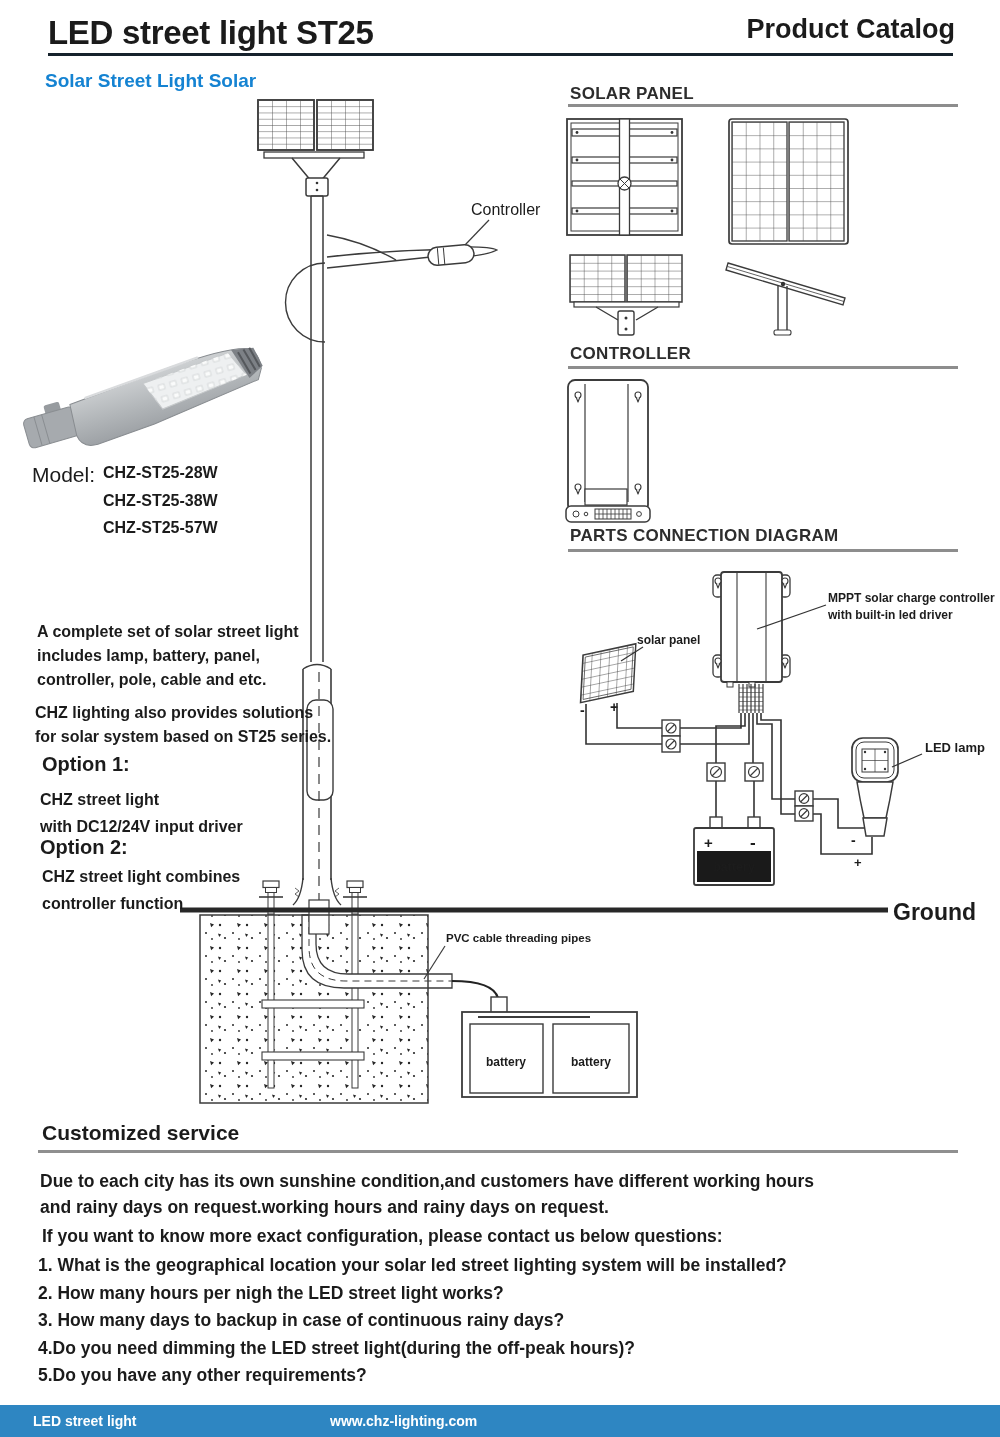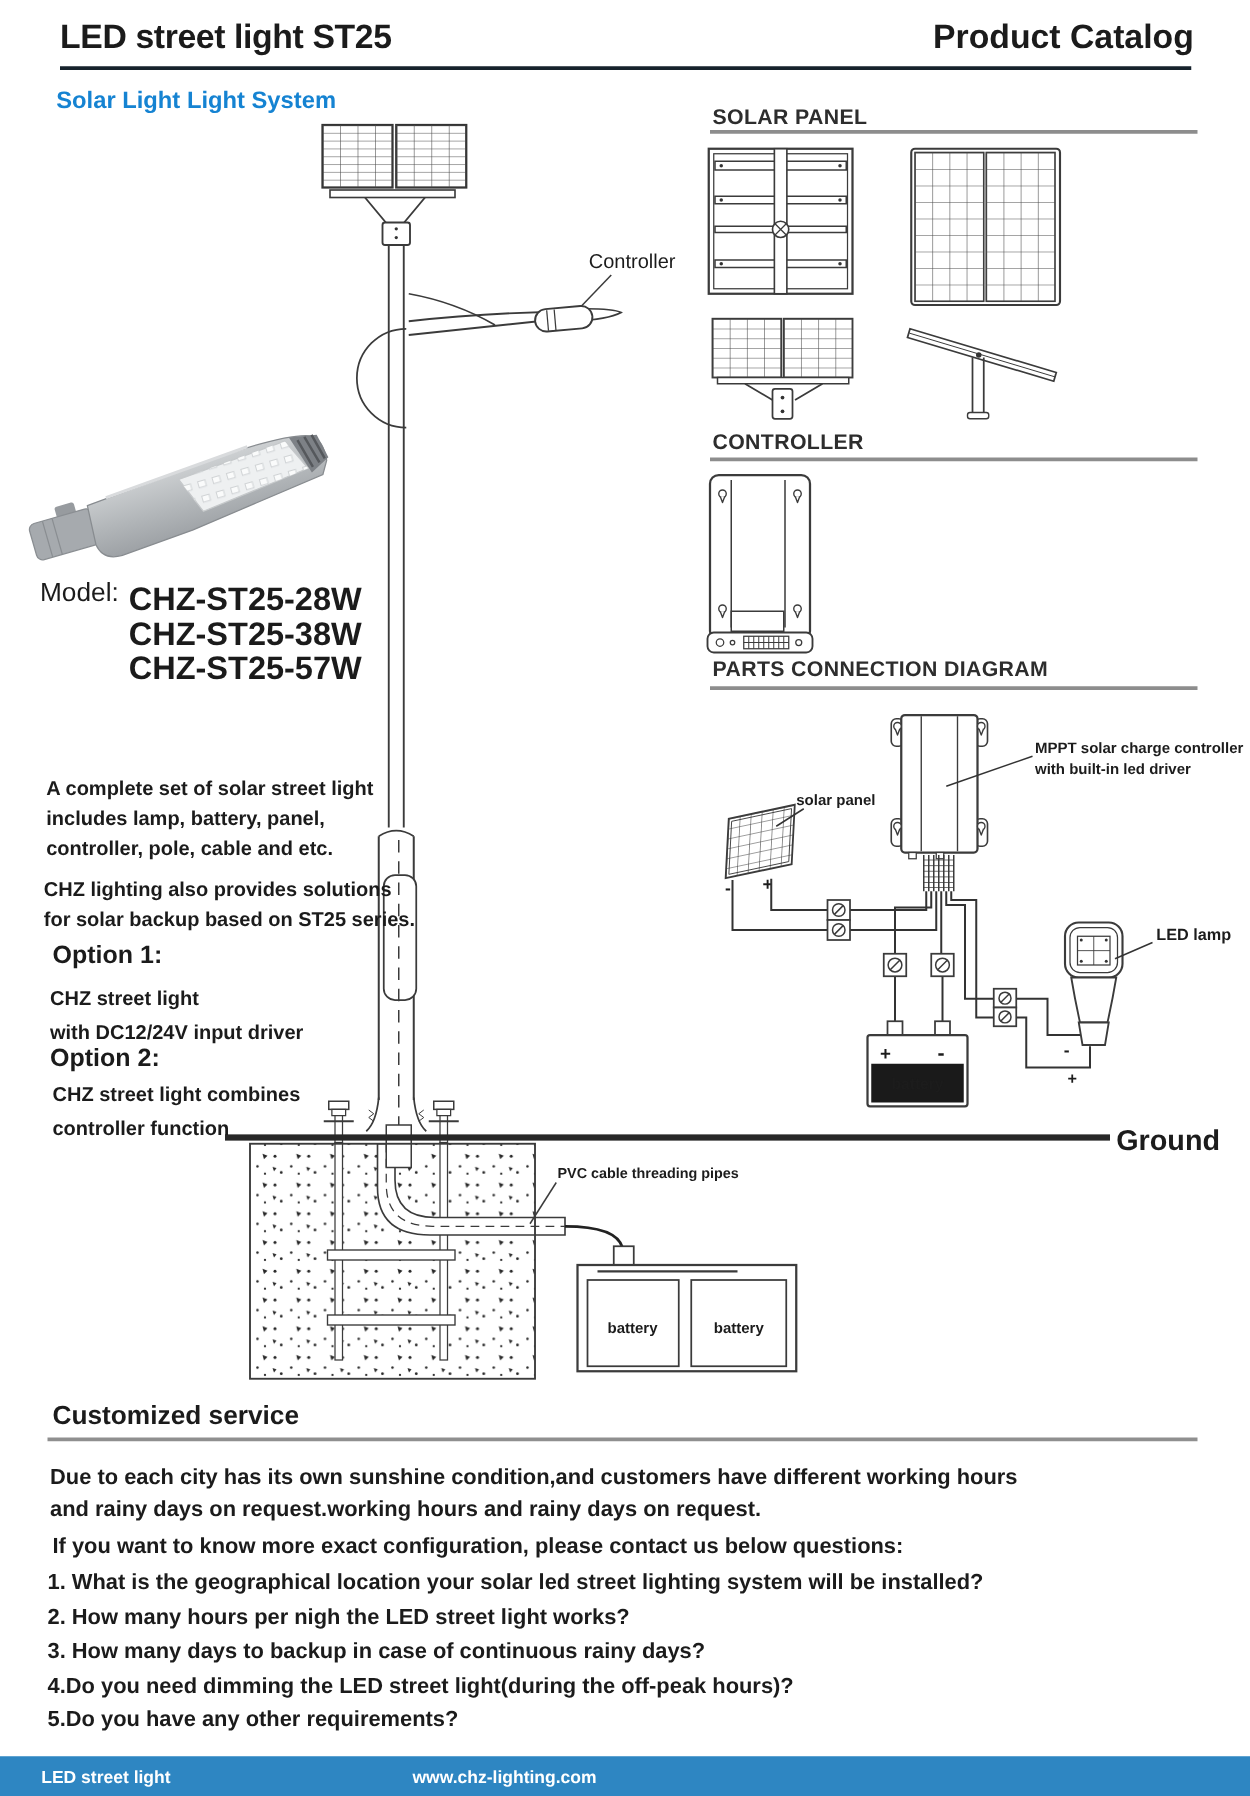--- a/index.html
+++ b/index.html
@@ -5,28 +5,28 @@
   *{margin:0;padding:0;box-sizing:border-box}
   html,body{width:1000px;height:1437px;background:#fff;overflow:hidden;
     font-family:"Liberation Sans","DejaVu Sans",sans-serif;color:#1b1b1b}
   .abs{position:absolute}
   .pre{white-space:pre-line}
   #page{position:relative;width:1000px;height:1437px;background:#fff}
   svg.layer{position:absolute;left:0;top:0;width:1000px;height:1437px}
   svg text{font-family:"Liberation Sans","DejaVu Sans",sans-serif;fill:#1c1c1c}
   .dl{font-weight:bold;font-size:12px}
   .sgn{font-weight:bold;font-size:14px}
-  .page-title{left:48px;top:14px;font-size:27px;font-weight:bold;letter-spacing:-0.3px}
+  .page-title{left:48px;top:14px;font-size:33px;font-weight:bold;letter-spacing:-0.3px}
   .catalog{right:45px;top:14px;font-size:27px;font-weight:bold;text-align:right}
   .hrule{left:48px;top:53px;width:905px;height:2.5px;background:#16222c}
   .blue-h{left:45px;top:70px;font-size:19px;font-weight:bold;color:#1583d2}
   .sec-h{font-size:17px;font-weight:600;color:#2d2d2d;letter-spacing:0.3px}
   .sec-u{height:2.5px;background:#8d8d8d}
   .model-label{left:32px;top:463px;font-size:21px;font-weight:normal}
-  .model-item{left:103px;font-size:26px;font-weight:600}
+  .model-item{left:103px;font-size:16px;font-weight:600}
   .desc{font-size:16px;line-height:24px;font-weight:700}
   .opt-t{font-size:20px;font-weight:bold}
   .opt-b{font-size:16px;line-height:27px;font-weight:700}
   .ctrl-label{left:471px;top:201px;font-size:16px}
   .cust-h{left:42px;top:1121px;font-size:21px;font-weight:bold}
   .cust-rule{left:38px;top:1150px;width:920px;height:3px;background:#8f8f8f}
   .para{font-size:17.5px;line-height:26px;font-weight:600}
   .q-item{font-size:17.5px;line-height:27.5px;font-weight:600}
   .footer{left:0;top:1405px;width:1000px;height:32px;background:#2e86c2}
   .footer span{position:absolute;top:0;line-height:32px;color:#fff;font-weight:bold;font-size:14px}
@@ -337,21 +337,21 @@
       <text x="828" y="619" class="dl">with built-in led driver</text>
       <path d="M 826 605 L 757 629" stroke="#333" stroke-width="1.2" fill="none"></path>
       <text x="925" y="752" font-size="13" font-weight="bold">LED lamp</text>
       <path d="M 922 754 L 892 767" stroke="#333" stroke-width="1.2" fill="none"></path>
     </g>
   </svg>
 
   <div class="abs page-title">LED street light ST25</div>
   <div class="abs catalog">Product Catalog</div>
   <div class="abs hrule"></div>
-  <div class="abs blue-h">Solar Light Light System</div>
+  <div class="abs blue-h">Solar Street Light Solar</div>
 
   <div class="abs sec-h" style="left:570px;top:84px">SOLAR PANEL</div>
   <div class="abs sec-u" style="left:568px;top:104px;width:390px"></div>
 
   <div class="abs sec-h" style="left:570px;top:344px">CONTROLLER</div>
   <div class="abs sec-u" style="left:568px;top:366px;width:390px"></div>
 
   <div class="abs sec-h" style="left:570px;top:526px">PARTS CONNECTION DIAGRAM</div>
   <div class="abs sec-u" style="left:568px;top:549px;width:390px"></div>
 
@@ -359,21 +359,21 @@
 
   <div class="abs model-label">Model:</div>
   <div class="abs model-item" style="top:464px">CHZ-ST25-28W</div>
   <div class="abs model-item" style="top:492px">CHZ-ST25-38W</div>
   <div class="abs model-item" style="top:519px">CHZ-ST25-57W</div>
 
   <div class="abs desc pre" style="left:37px;top:620px">A complete set of solar street light
 includes lamp, battery, panel,
 controller, pole, cable and etc.</div>
   <div class="abs desc pre" style="left:35px;top:701px">CHZ lighting also provides solutions
-for solar backup based on ST25 series.</div>
+for solar system based on ST25 series.</div>
   <div class="abs opt-t" style="left:42px;top:753px">Option 1:</div>
   <div class="abs opt-b pre" style="left:40px;top:786px">CHZ street light
 with DC12/24V input driver</div>
   <div class="abs opt-t" style="left:40px;top:836px">Option 2:</div>
   <div class="abs opt-b pre" style="left:42px;top:863px">CHZ street light combines
 controller function</div>
 
   <div class="abs cust-h">Customized service</div>
   <div class="abs cust-rule"></div>
   <div class="abs para pre" style="left:40px;top:1168px">Due to each city has its own sunshine condition,and customers have different working hours

